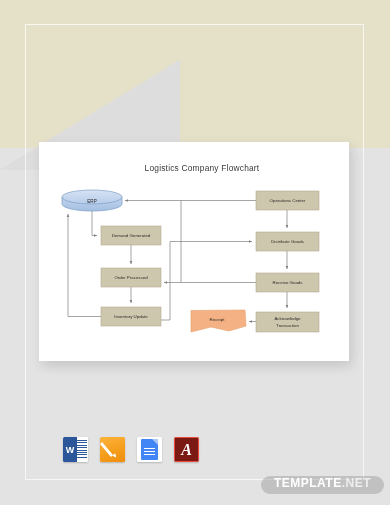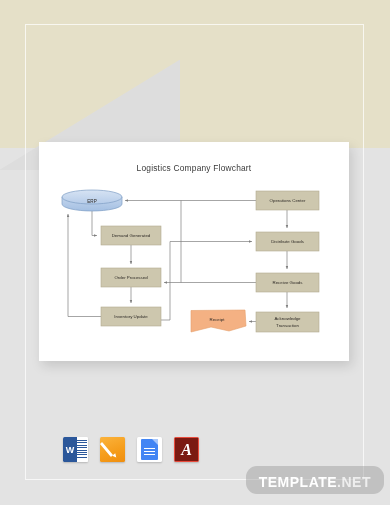--- a/index.html
+++ b/index.html
@@ -72,20 +72,21 @@
 
   #chart-title {
     position: absolute;
     left: 0;
     top: 21px;
     width: 310px;
     text-align: center;
     font-size: 8.4px;
     color: #3a3a3a;
     letter-spacing: 0.2px;
+    padding-left: 8px;
   }
 
   #flow-svg {
     position: absolute;
     left: 0;
     top: 0;
   }
 
   .node-label {
     font-size: 4.4px;
@@ -191,24 +192,24 @@
     line-height: 1;
   }
 
   
   #watermark {
     position: absolute;
     right: 6px;
     bottom: 11px;
     background: rgba(150,150,150,0.45);
     color: #ffffff;
-    font-size: 14px;
+    font-size: 12px;
     font-weight: bold;
     letter-spacing: 0.5px;
-    padding: 8px 13px 4px 13px;
+    padding: 0 13px 4px 13px;
     border-radius: 11px;
   }
   #watermark .wm-dim { color: rgba(255,255,255,0.72); font-weight: bold; }
 </style>
 </head>
 <body>
 
 <div id="stage">
 
   <div id="beige-panel"></div>

